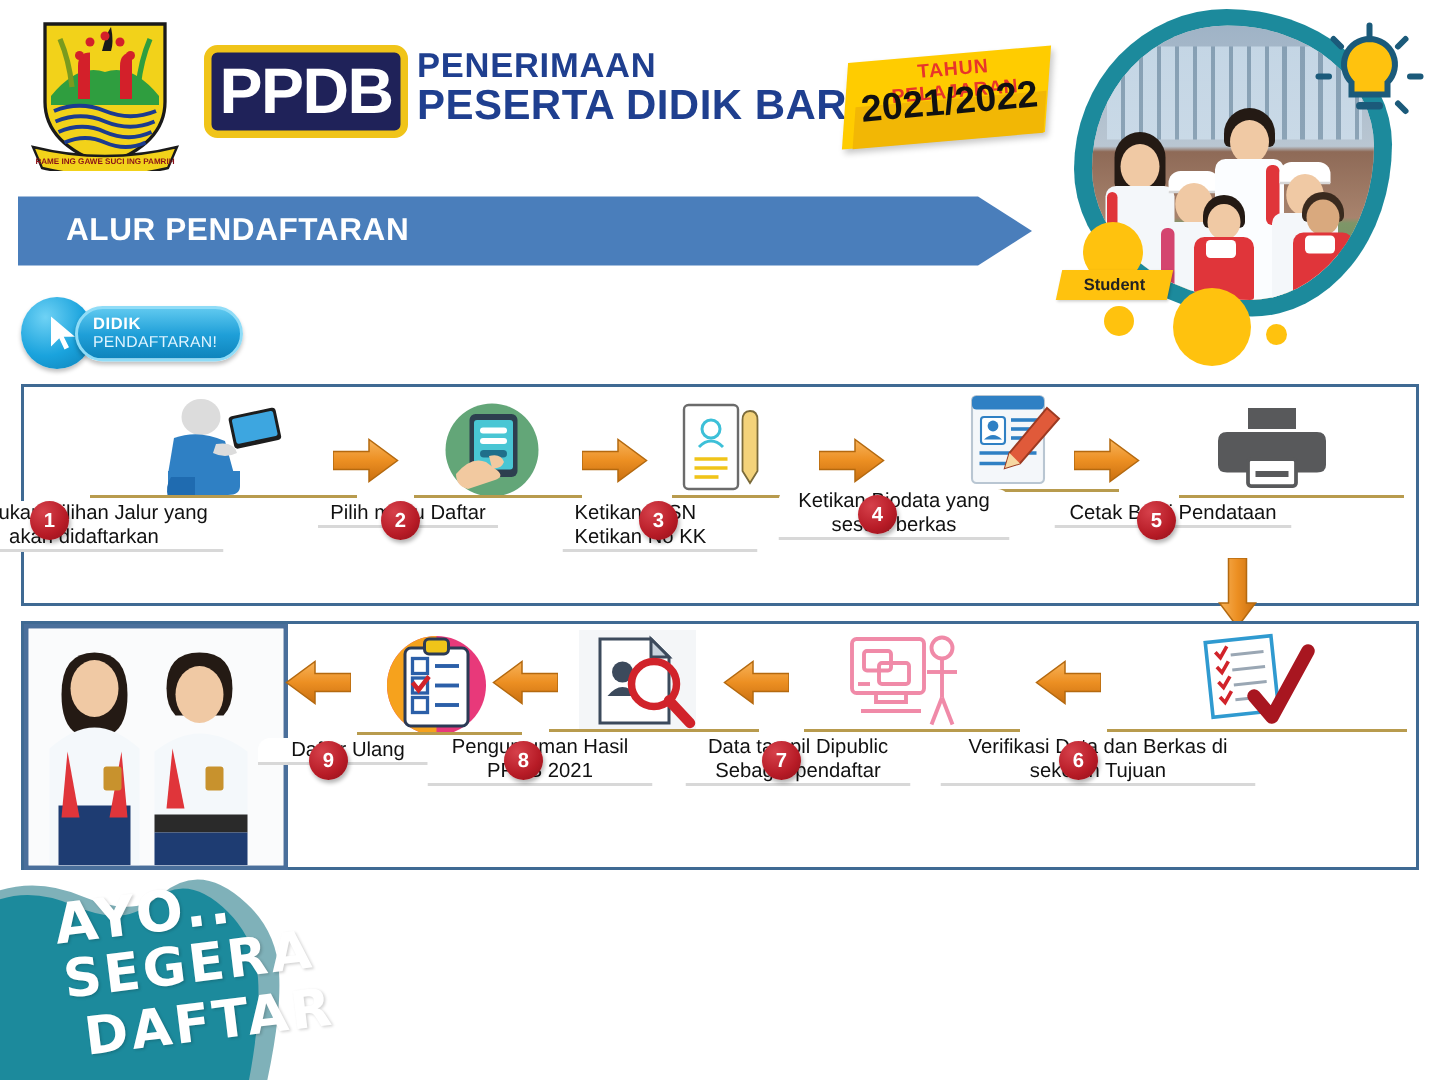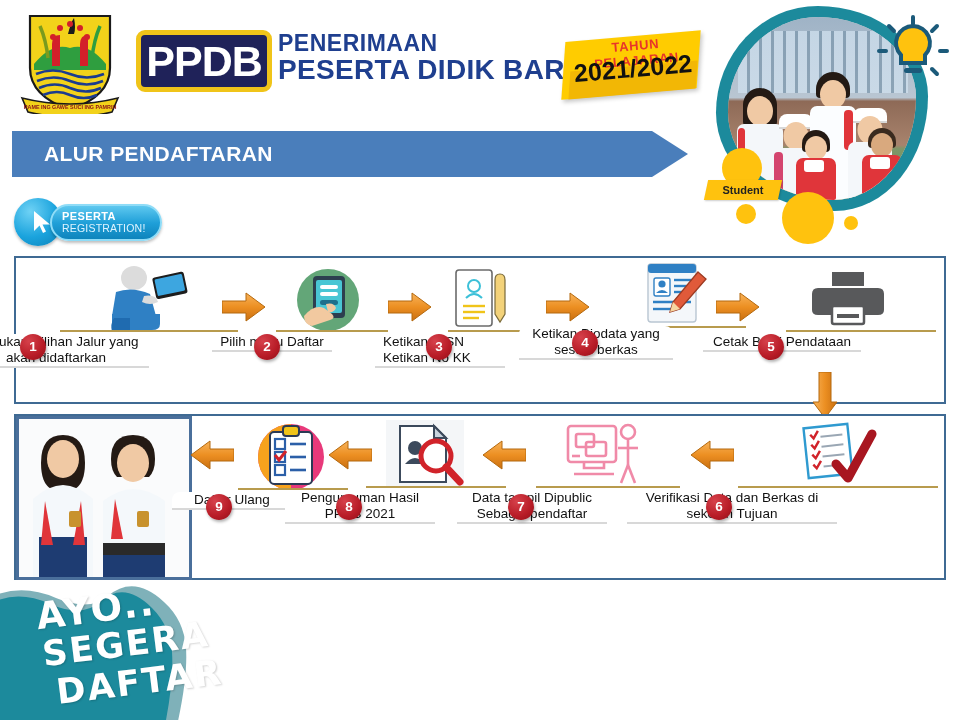--- a/index.html
+++ b/index.html
@@ -231,22 +231,22 @@
   </div>
 
   <div class="reg-badge">
     <div class="circ"></div>
     <div class="cursor">
       <svg viewBox="0 0 24 24" width="24" height="24">
           <path d="M3 1 L3 21 L8.5 15.5 L12 23 L15 21.5 L11.5 14.5 L19 14.5 Z" fill="#ffffff"></path>
         </svg>
     </div>
     <div class="pill"></div>
-    <div class="t1">PESERTA</div>
-    <div class="t2">REGISTRATION!</div>
+    <div class="t1">DIDIK</div>
+    <div class="t2">PENDAFTARAN!</div>
   </div>
 
   <div class="flowbox" id="row1"></div>
 
   <div class="step" style="left:40px;top:266px;width:200px;">
     <div class="fig-ico" style="left:52px;top:0px;">
       <svg viewBox="0 0 100 68" width="100" height="68">
         <ellipse cx="42" cy="12" rx="13" ry="12" fill="#dcdcdc"></ellipse>
         <path d="M24 26 q16 -6 34 2 l6 22 h-44 z" fill="#2f80c4"></path>
         <path d="M20 48 h48 v10 q0 6 -8 6 h-32 q-8 0 -8 -6 z" fill="#2f80c4"></path>

